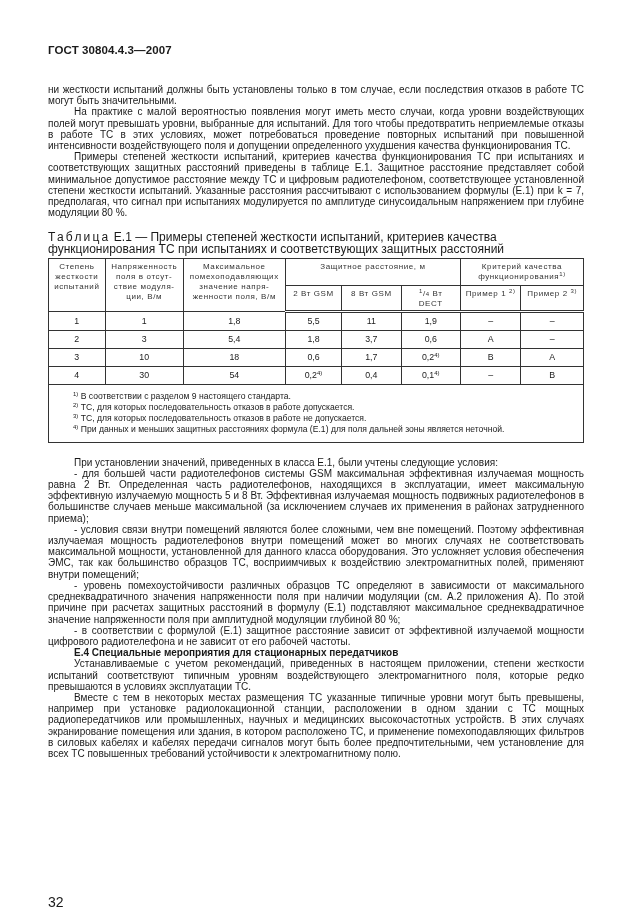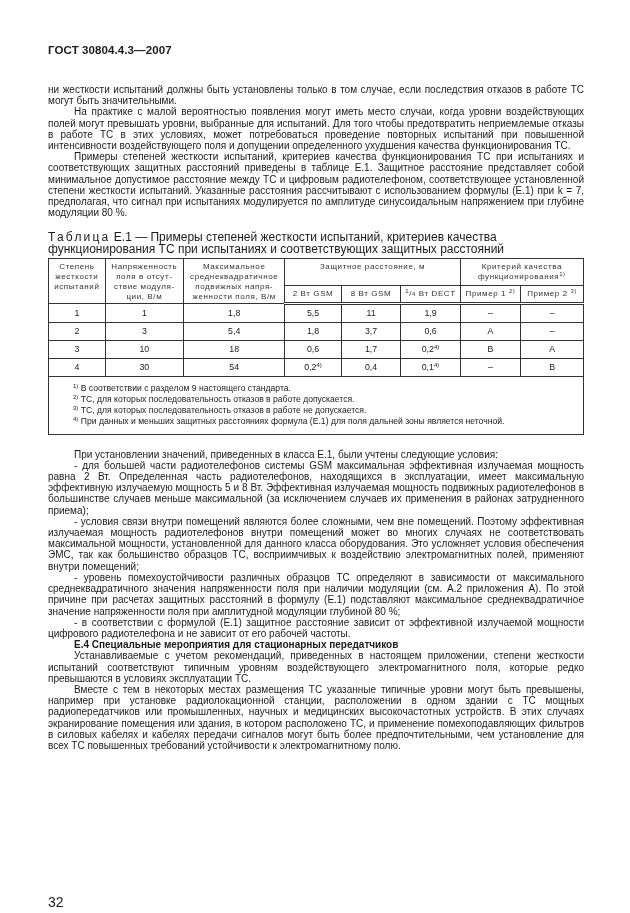--- a/index.html
+++ b/index.html
@@ -41,21 +41,21 @@
       <col style="width:54px">
         <col style="width:57px">
         <col style="width:57px">
       <col style="width:58px">
         <col style="width:60px">
     </colgroup>
     <tbody>
         <tr>
       <th rowspan="2">Степень жесткости испытаний</th>
       <th rowspan="2">Напряженность поля в отсут-ствие модуля-ции, В/м</th>
-      <th rowspan="2">Максимальное среднеквадратичное подвижных напря-женности поля,  В/м</th>
+      <th rowspan="2">Максимальное помехоподавляющих значение напря-женности поля,  В/м</th>
       <th colspan="3" style="height:22px">Защитное  расстояние, м</th>
       <th colspan="2"><span>Критерий  качества функционирования</span><sup>1)</sup></th>
     </tr>
     <tr class="head-end">
       <th>2 Вт GSM</th>
       <th>8 Вт GSM</th>
       <th><sup>1</sup>/<span style="font-size:6px">4</span><span> Вт DECT</span></th>
       <th><span>Пример 1</span> <sup>2)</sup></th>
       <th><span>Пример 2</span> <sup>3)</sup></th>
     </tr>

